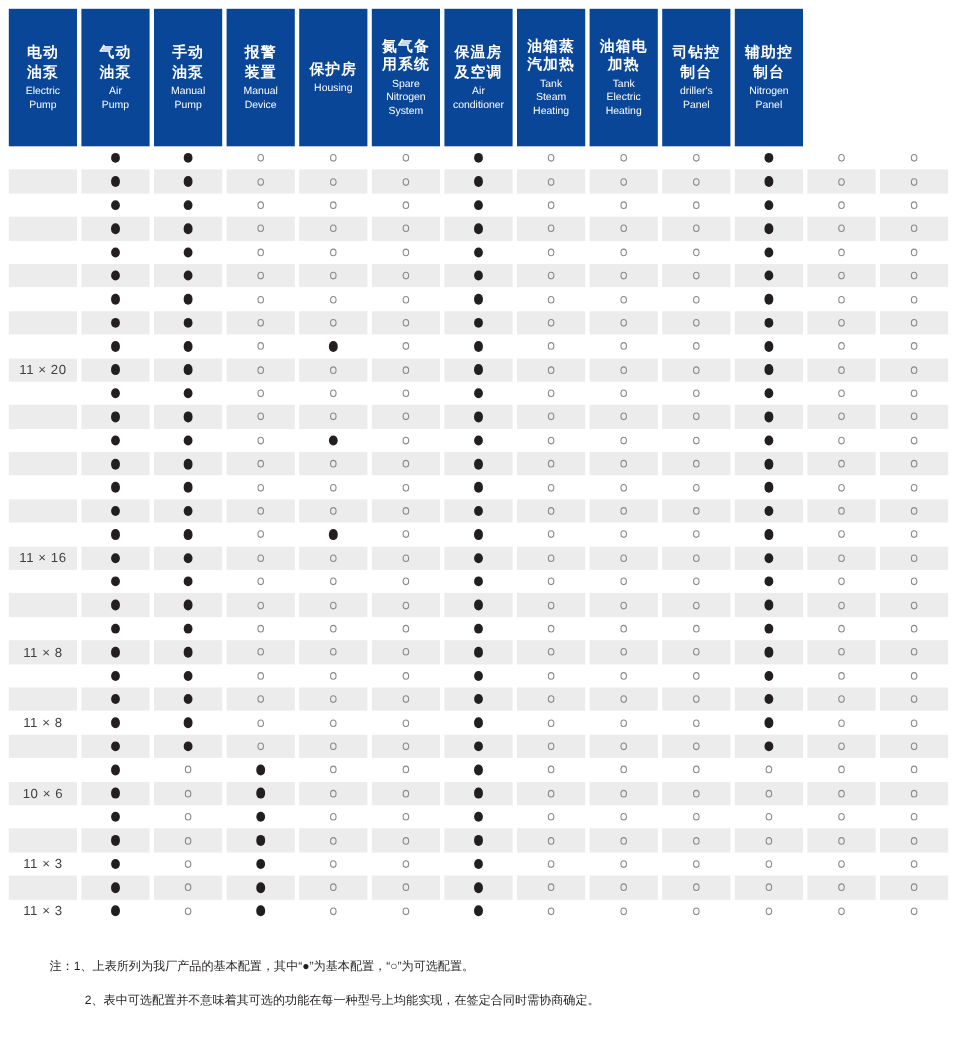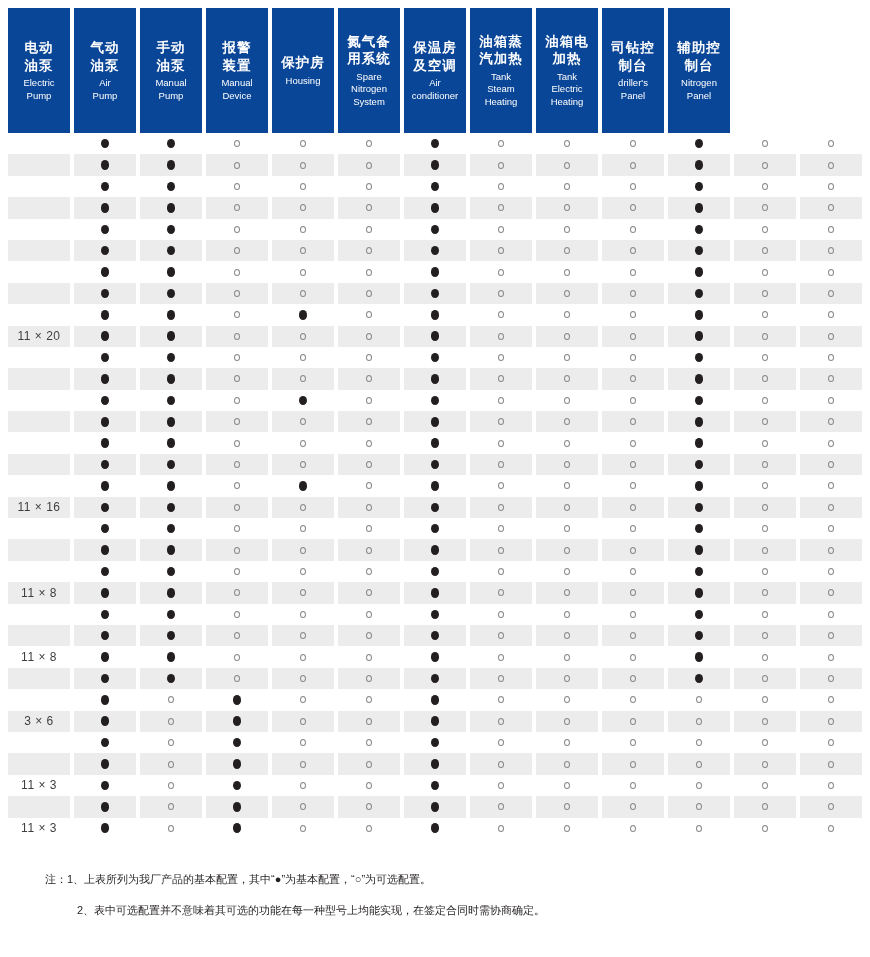--- a/index.html
+++ b/index.html
@@ -1201,21 +1201,21 @@
             <span class="dot open"></span>
           </div>
           <div class="cell">
             <span class="dot open"></span>
           </div>
           <div class="cell">
             <span class="dot open"></span>
           </div>
         </div>
         <div class="row striped">
-          <div class="cell label-cell">3 × 6</div>
+          <div class="cell label-cell">10 × 6</div>
           <div class="cell">
             <span class="dot filled"></span>
           </div>
           <div class="cell">
             <span class="dot open"></span>
           </div>
           <div class="cell">
             <span class="dot filled"></span>
           </div>
           <div class="cell">

